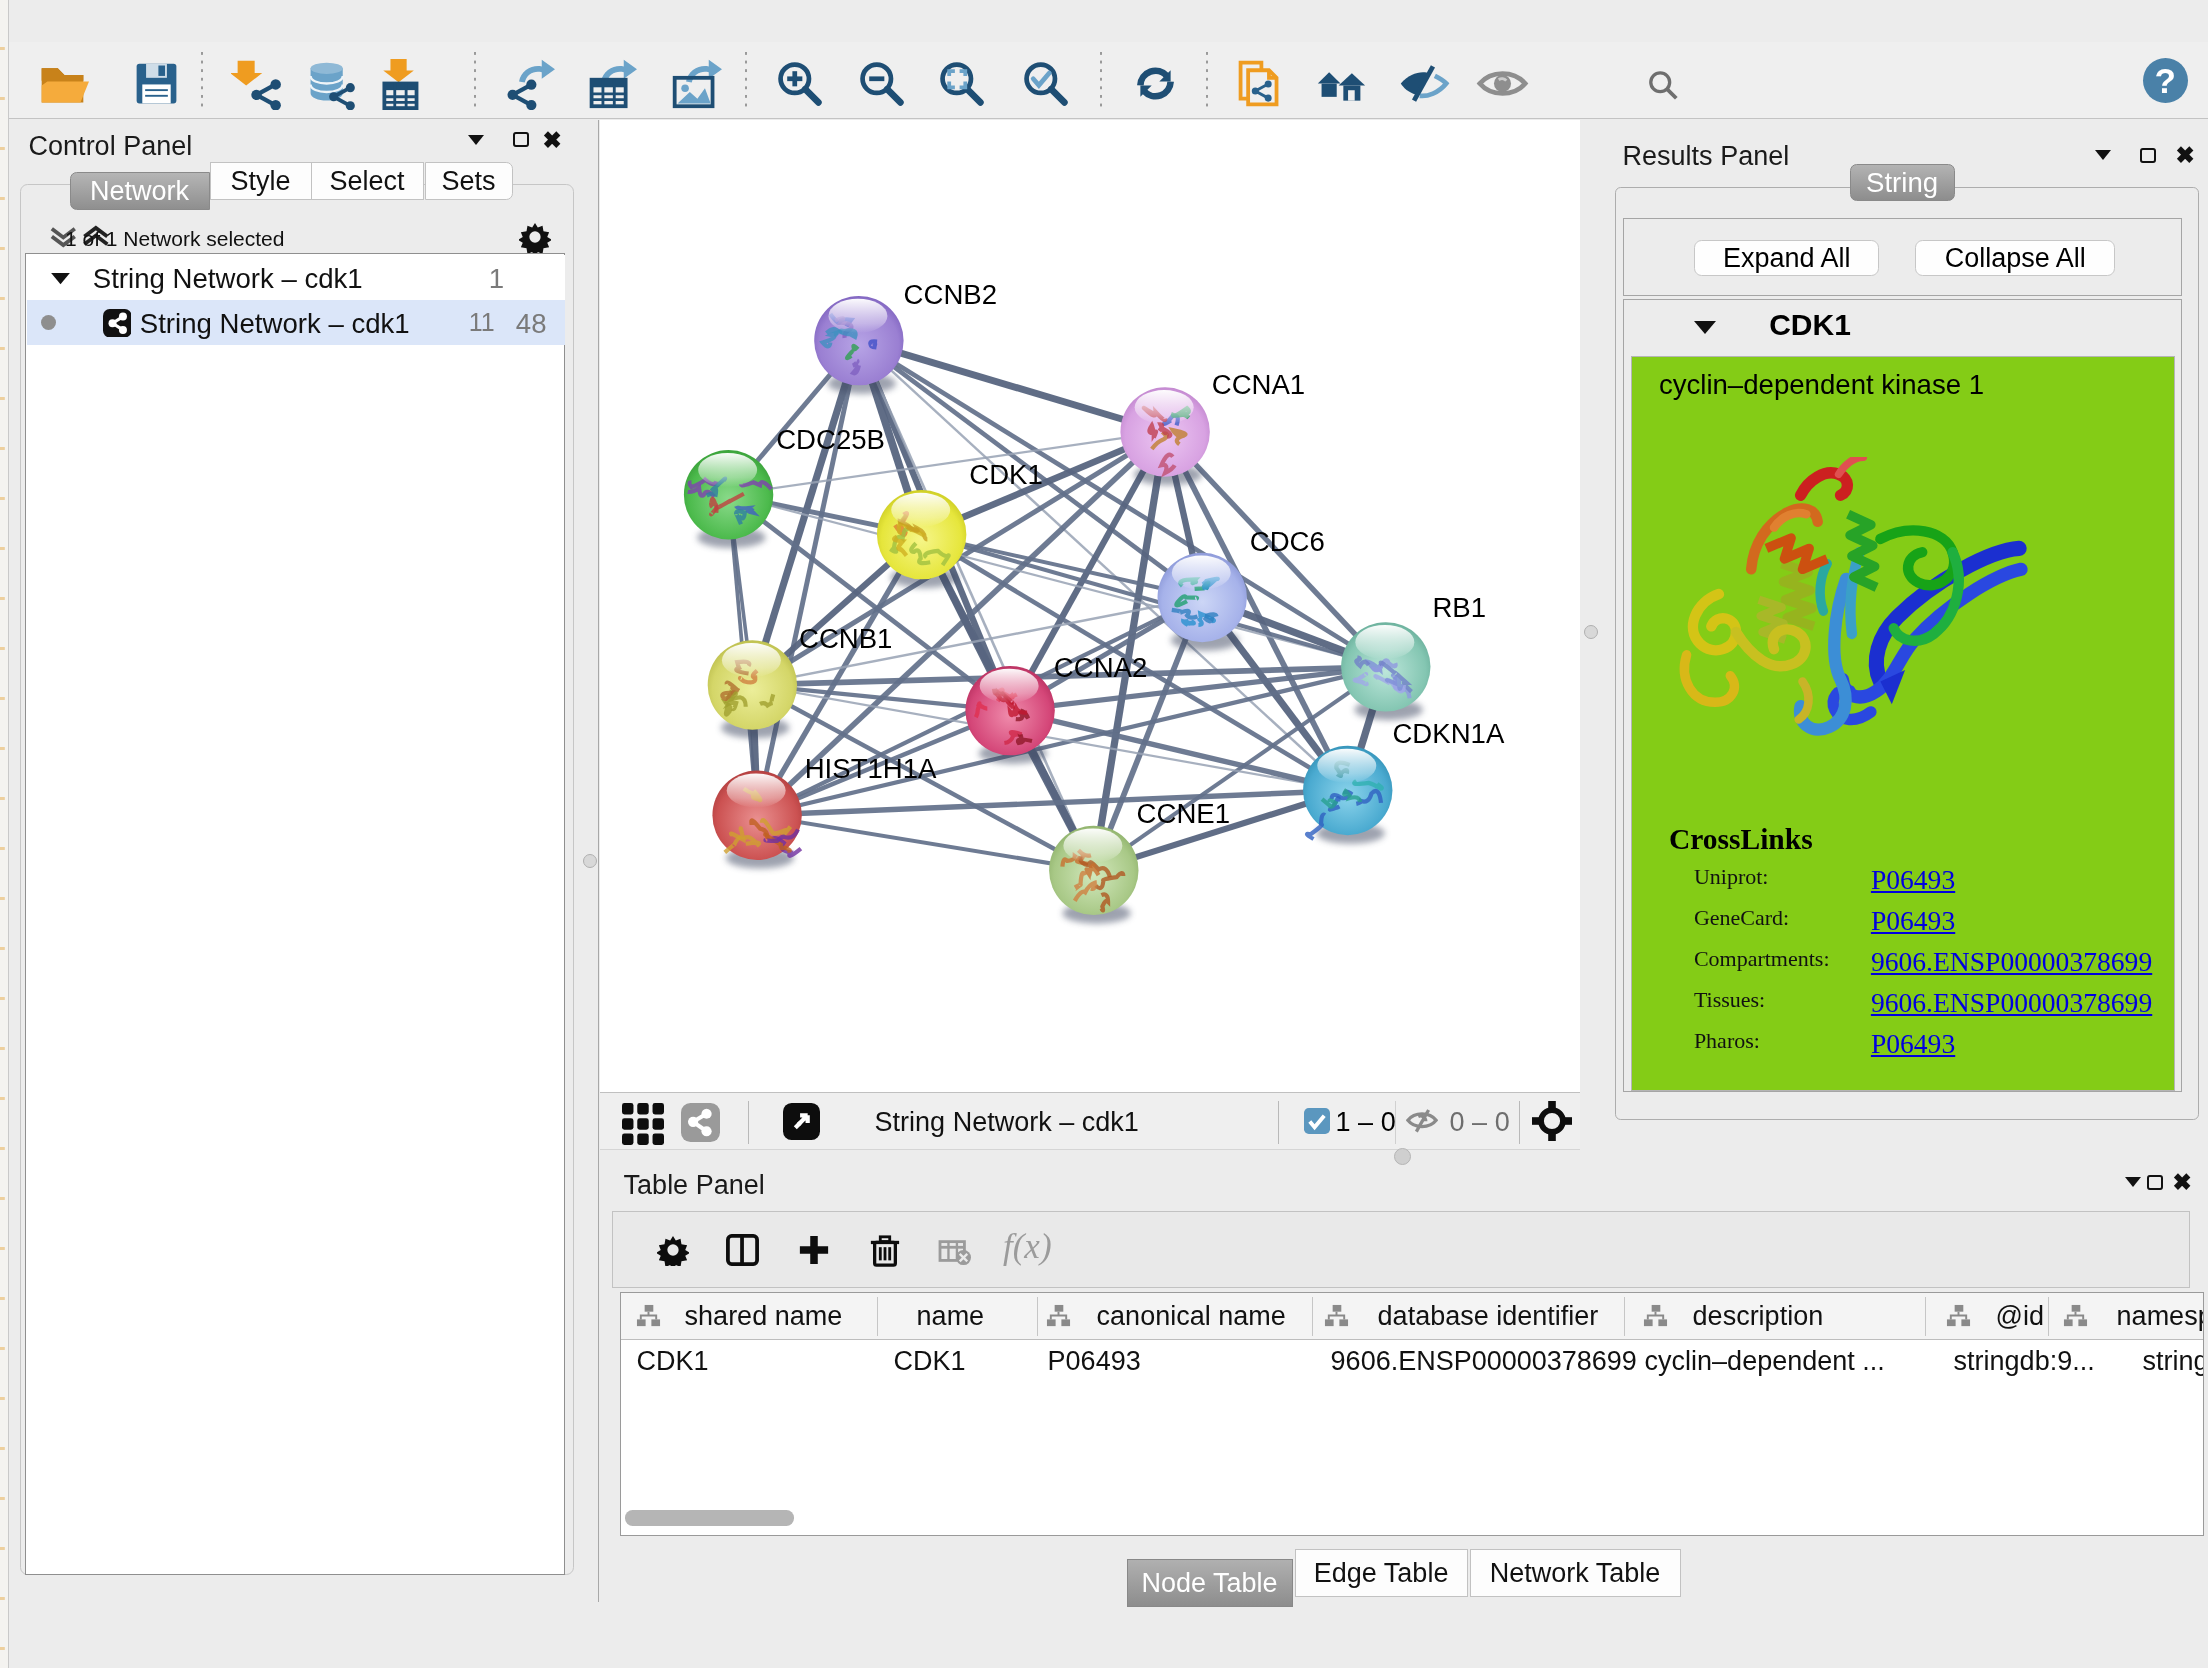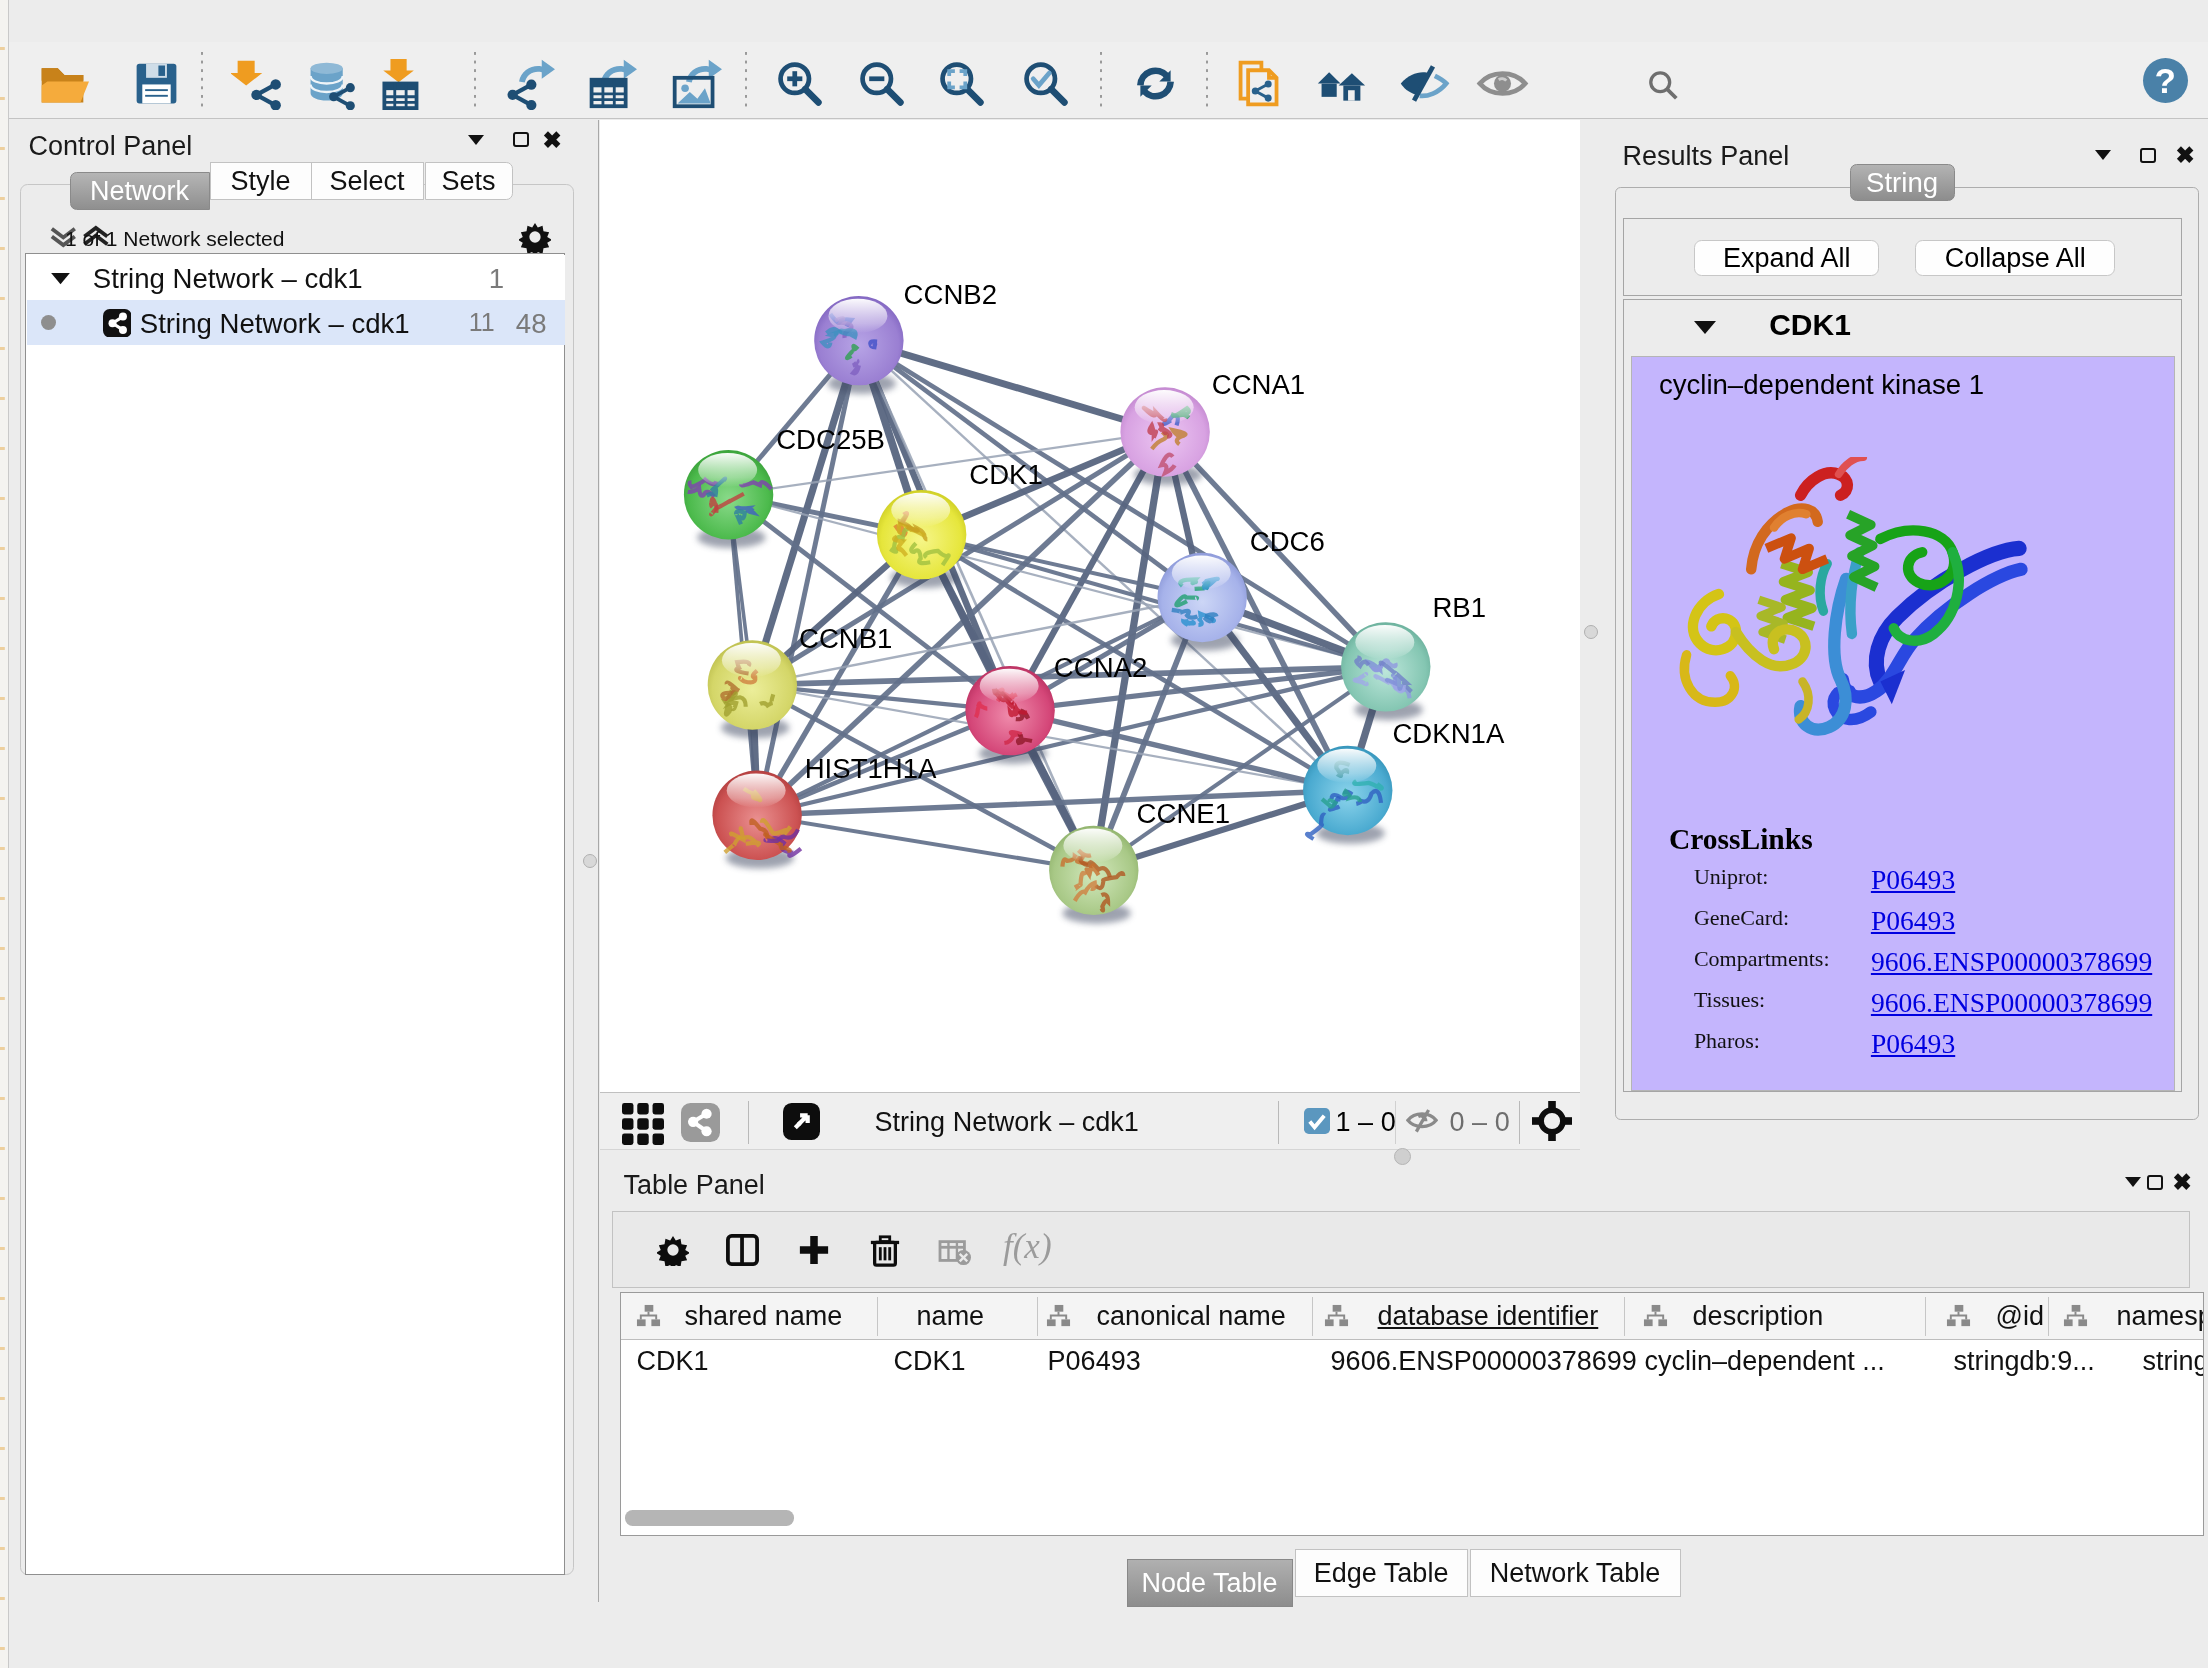--- a/index.html
+++ b/index.html
@@ -32,21 +32,21 @@
 #canvas { left:591px; top:120px; width:980px; height:972px; background:#fff; }
 #canvasbar { left:591px; top:1092px; width:980px; height:58px; background:#efefef; border-top:1px solid #c0c0c0; border-bottom:1px solid #d5d5d5; }
 .vsep { top:7.6px; width:1px; height:43px; background:#b9b9b9; }
 
 #rpanel { left:1571px; top:120px; width:629px; height:1030px; background:#ececec; }
 #rp-pane { left:35px; top:67px; width:584px; height:933px; border:1px solid #adadad; border-radius:5.7px; background:#ececec; }
 #stringtab { z-index:4; left:270px; top:44px; width:105px; height:37px; background:linear-gradient(#b3b3b3,#8d8d8d); border:1px solid #8a8a8a; border-radius:6.7px; color:#fff; font-size:27.6px; text-align:center; line-height:35px; }
 #boxA { left:7.6px; top:30px; width:559px; height:78px; border:1px solid #a5a5a5; background:#ececec; }
 .rbtn { position:absolute; top:21px; height:36px; background:#fefefe; border:1px solid #c7c7c7; border-radius:7.6px; font-size:27px; text-align:center; line-height:34px; color:#000; }
 #boxB { left:7.6px; top:111px; width:559px; height:793px; border:1px solid #a5a5a5; background:#ececec; }
-#boxB-inner { left:6.7px; top:56px; width:544px; height:735px; border:1px solid #b5b5b5; background:#c4b5fd; }
+#boxB-inner { left:6.7px; top:56px; width:544px; height:735px; border:1px solid #b5b5b5; background:#84cc16; }
 .serif { font-family:"Liberation Serif", serif; }
 .xl-label { font-size:22px; color:#111; }
 .xl-link { font-size:27.6px; color:#0000e0; text-decoration:underline; }
 
 #tpanel { left:591px; top:1166px; width:1609px; height:436px; background:#ececec; }
 #tp-toolbar { left:12.4px; top:45px; width:1578px; height:77px; background:#e9e9e9; border:1px solid #c2c2c2; }
 #tp-table { overflow:hidden; left:20px; top:126px; width:1584px; height:244px; background:#fff; border:1px solid #9a9a9a; }
 #tp-thead { left:0; top:0; width:1582px; height:47px; background:#f4f4f4; border-bottom:1px solid #bdbdbd; }
 .th { position:absolute; top:0; height:46px; font-size:27px; color:#111; line-height:46px; }
 .thsep { position:absolute; top:3.8px; width:1px; height:39px; background:#c6c6c6; }
@@ -649,21 +649,21 @@
             <rect x="17" y="16" width="9" height="7" fill="#8a8a8a"></rect>
             <path d="M14 8 v4 M6 16 v-4 h16 v4" fill="none" stroke="#8a8a8a" stroke-width="2"></path>
           </svg>
           <div class="th" style="left:476px;">canonical name</div>
           <svg class="abs" style="left:702px;top:11.4px;" width="27" height="25" viewBox="0 0 28 26">
             <rect x="10" y="1" width="9" height="7" fill="#8a8a8a"></rect>
             <rect x="2" y="16" width="9" height="7" fill="#8a8a8a"></rect>
             <rect x="17" y="16" width="9" height="7" fill="#8a8a8a"></rect>
             <path d="M14 8 v4 M6 16 v-4 h16 v4" fill="none" stroke="#8a8a8a" stroke-width="2"></path>
           </svg>
-          <div class="th" style="left:757px;text-decoration:underline;">database identifier</div>
+          <div class="th" style="left:757px;">database identifier</div>
           <svg class="abs" style="left:1021px;top:11.4px;" width="27" height="25" viewBox="0 0 28 26">
             <rect x="10" y="1" width="9" height="7" fill="#8a8a8a"></rect>
             <rect x="2" y="16" width="9" height="7" fill="#8a8a8a"></rect>
             <rect x="17" y="16" width="9" height="7" fill="#8a8a8a"></rect>
             <path d="M14 8 v4 M6 16 v-4 h16 v4" fill="none" stroke="#8a8a8a" stroke-width="2"></path>
           </svg>
           <div class="th" style="left:1072px;">description</div>
           <svg class="abs" style="left:1324px;top:11.4px;" width="27" height="25" viewBox="0 0 28 26">
             <rect x="10" y="1" width="9" height="7" fill="#8a8a8a"></rect>
             <rect x="2" y="16" width="9" height="7" fill="#8a8a8a"></rect>

